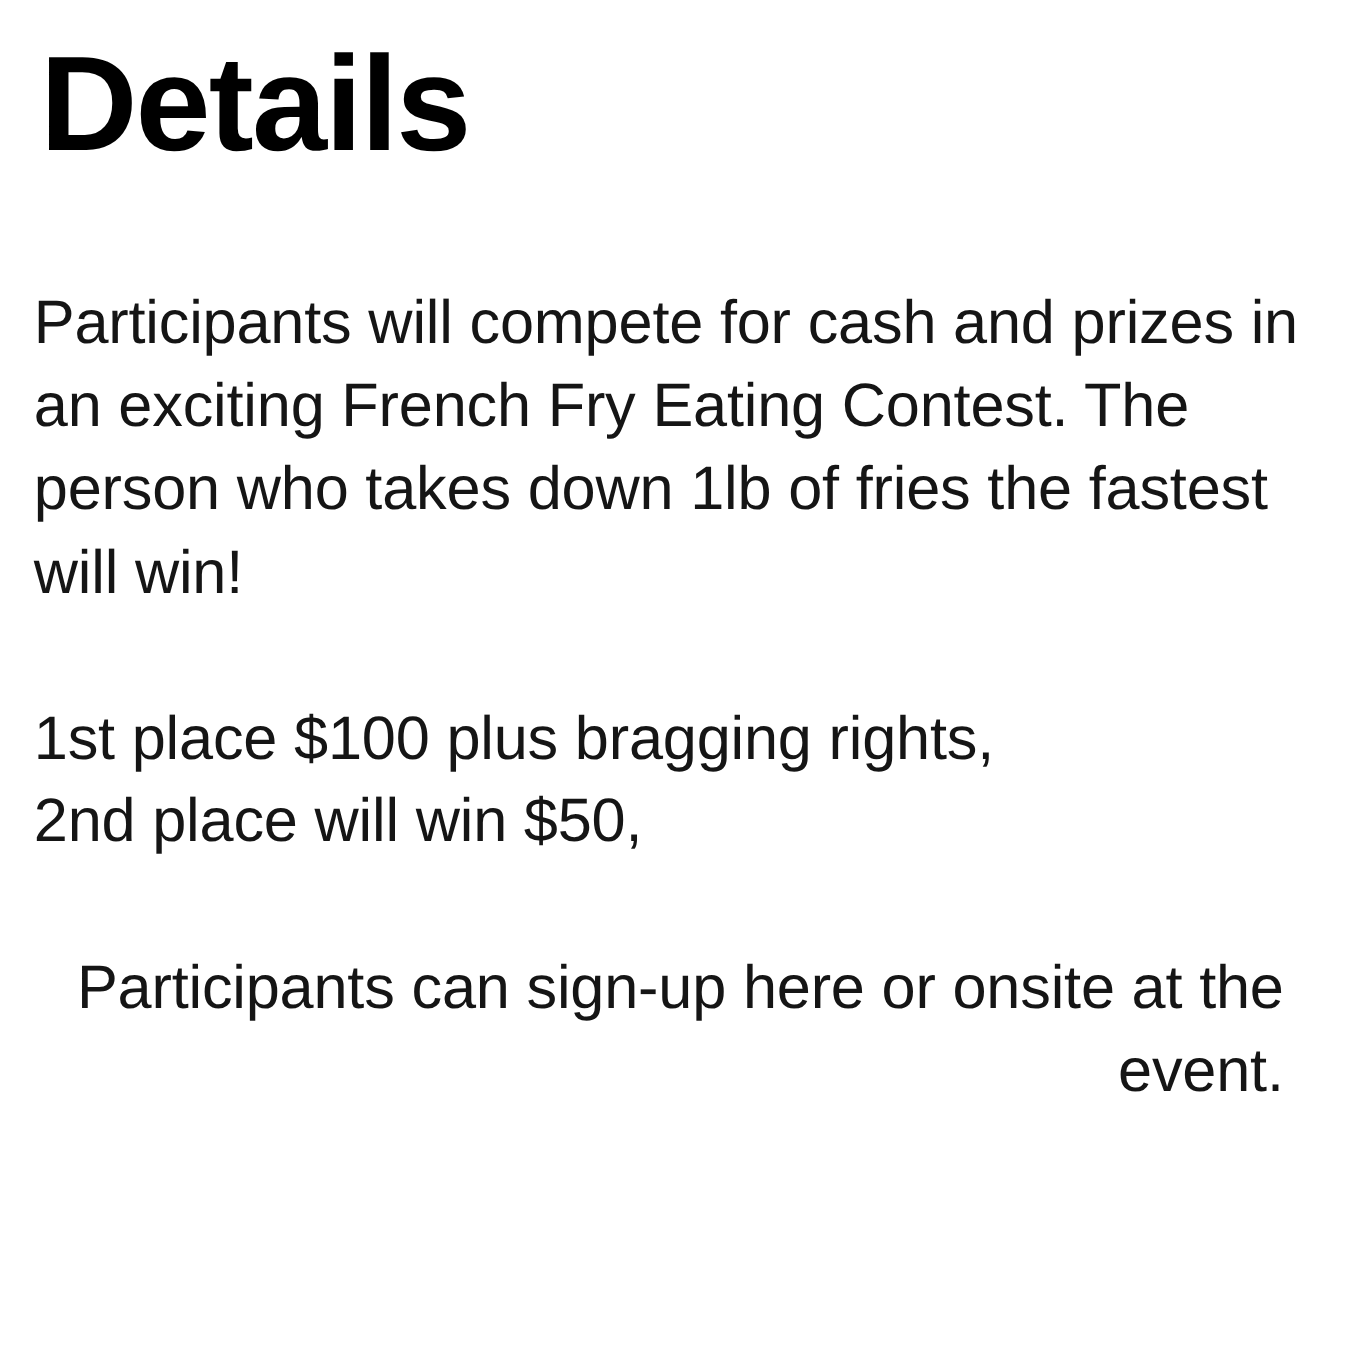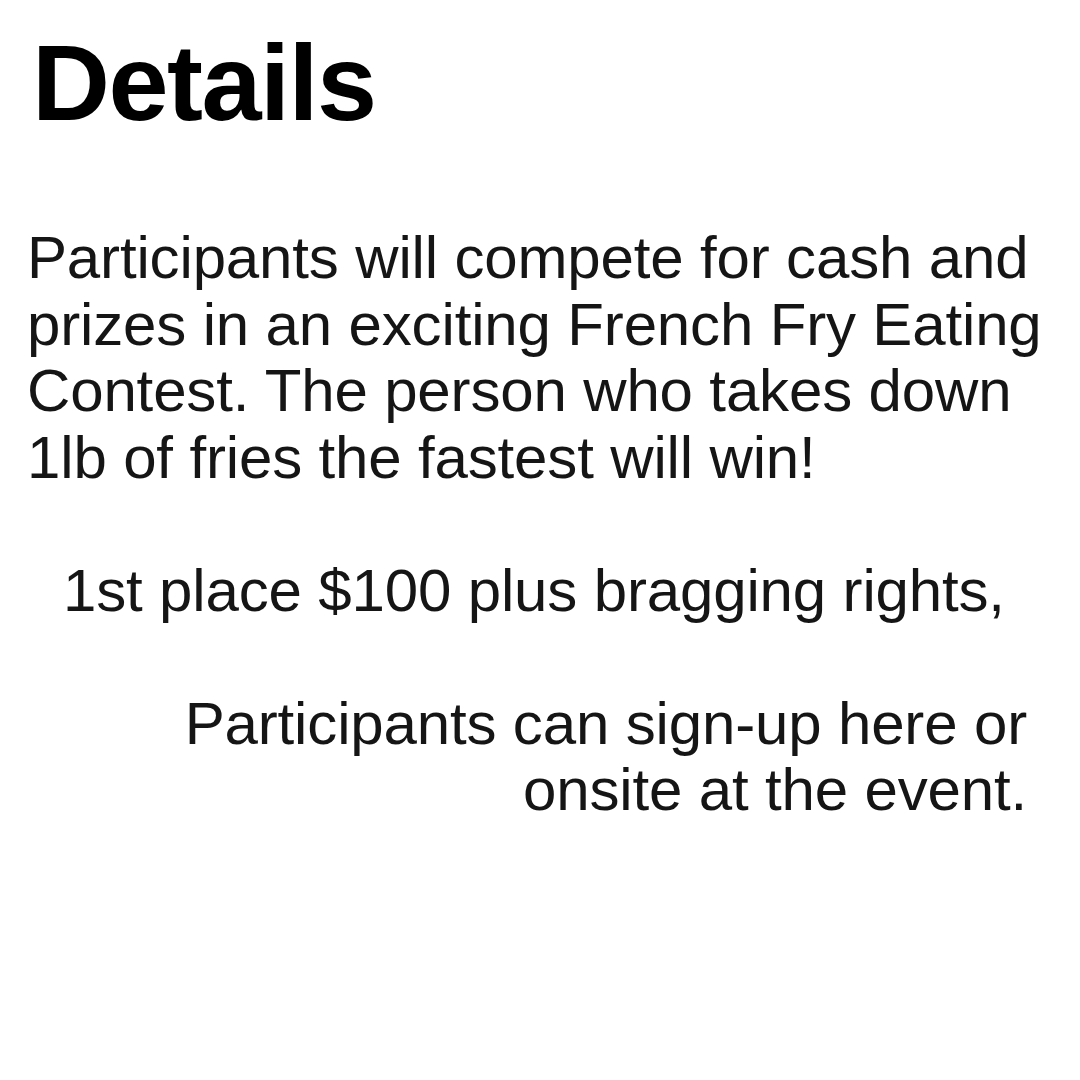--- a/index.html
+++ b/index.html
@@ -48,21 +48,21 @@
 
   .body-block {
     position: absolute;
     left: 0;
     top: 225px;
     width: 1030px;
   }
 
   .para {
     font-family: "Liberation Sans", sans-serif;
-    font-size: 60px;
+    font-size: 49px;
     font-weight: 400;
     color: #151515;
     line-height: 66.5px;
     letter-spacing: -0.15px;
     margin: 0 0 66.5px 0;
     padding: 0;
   }
 
   .para:last-child {
     margin-bottom: 0;
@@ -76,36 +76,36 @@
     width: 1022px;
   }
 
   .para-signup {
     width: 1000px;
     text-align: right;
   }
 
   .line {
     display: block;
-    margin-left: 36px;
   }
 </style>
 </head>
 <body>
 
 <div class="page">
   <div class="content">
 
     <h1 class="page-title">Details</h1>
 
     <div class="body-block">
 
       <p class="para para-intro">Participants will compete for cash and prizes in an exciting French Fry Eating Contest. The person who takes down 1lb of fries the fastest will win!</p>
 
       <p class="para para-prizes">
         <span class="line">1st place $100 plus bragging rights,</span>
+        <span class="line">2nd place will win $50,</span>
       </p>
 
       <p class="para para-signup">Participants can sign-up here or onsite at the event.</p>
 
     </div>
   </div>
 </div>
 
 </body></html>

